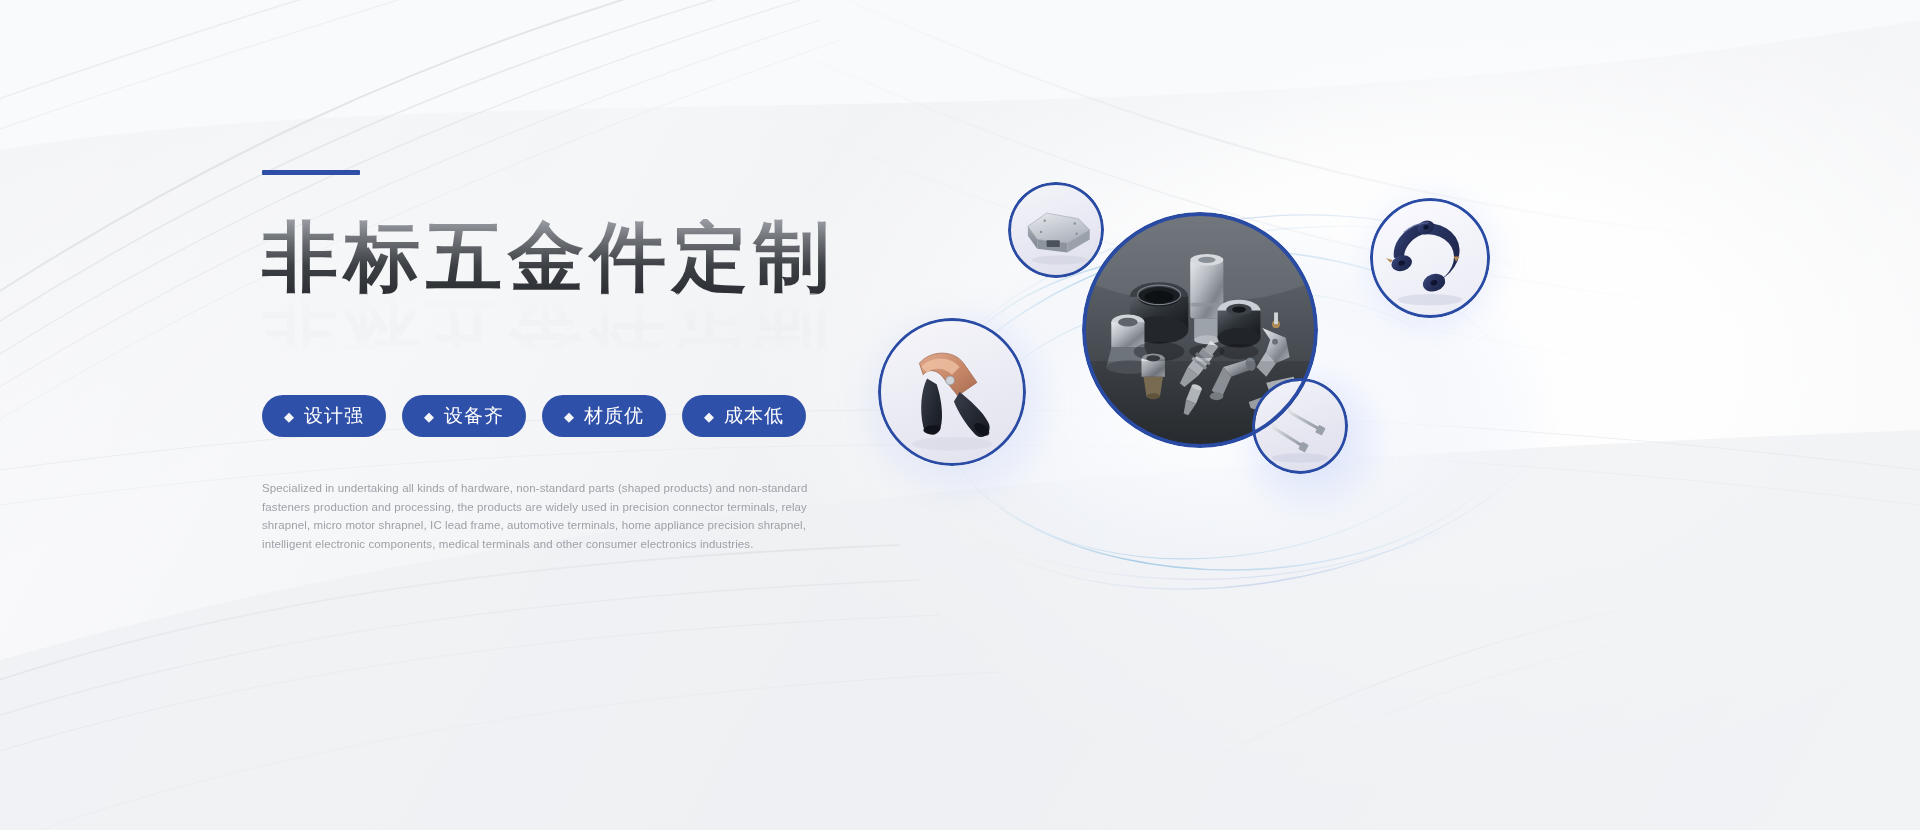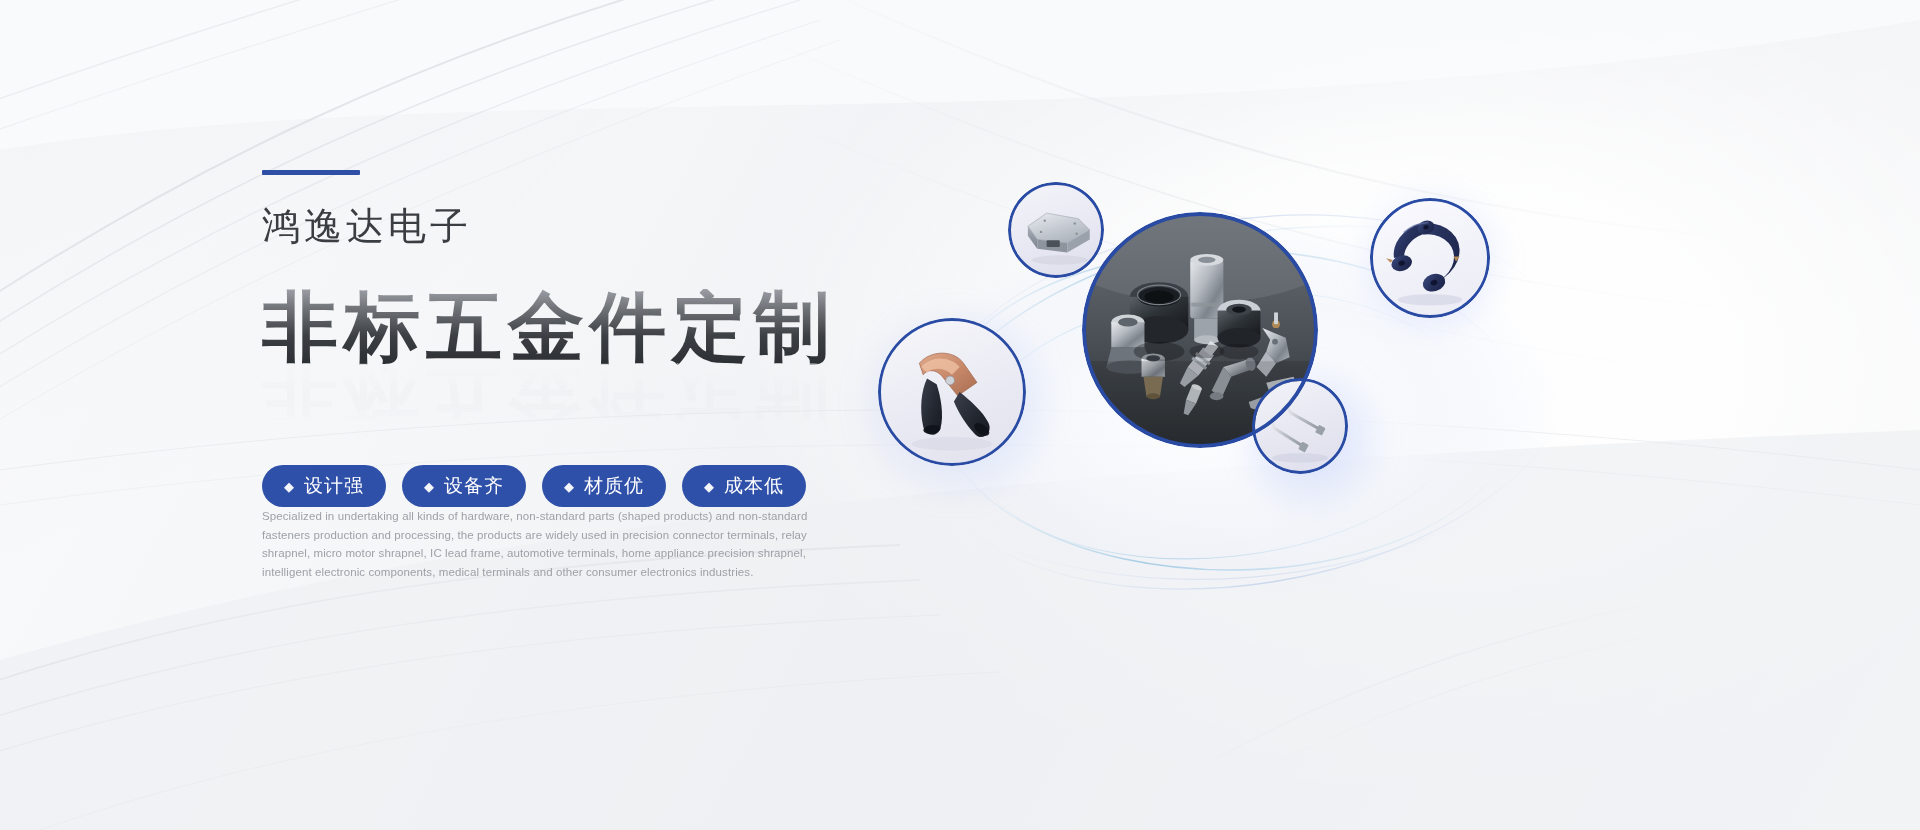--- a/index.html
+++ b/index.html
@@ -59,21 +59,21 @@
   .tag{
     display:flex; align-items:center; gap:9px;
     height:42px; padding:0 22px;
     background:#2f50a8; border-radius:21px;
     color:#ffffff; font-size:19px; letter-spacing:1px;
     white-space:nowrap;
   }
   .tag .dia{ font-size:13px; line-height:1; color:#fff; opacity:.95; }
 
   .desc{
-    width:560px;
+    margin-top:42px; width:560px;
     font-size:11.5px; line-height:1.62;
     color:#9da1a7; letter-spacing:.1px;
   }
 
   
   .visual{ position:absolute; left:900px; top:110px; width:1020px; height:620px; }
   .visual svg{ position:absolute; inset:0; }
 
   .bubble{ position:absolute; border-radius:50%; overflow:hidden; }
   .bubble .ring{
@@ -161,21 +161,20 @@
     <g stroke="#e2e5e9" fill="none" opacity=".6">
       <path d="M0,470 C520,400 1180,380 1920,470" stroke-width="1"></path>
       <path d="M0,505 C520,435 1180,415 1920,505" stroke-width="1" opacity=".7"></path>
     </g>
   </svg>
 
   <div class="left">
 
     <div class="accent-bar"></div>
 
-    <div class="brand">鸿逸达电子</div>
 
     <div class="headline-wrap">
       <div class="headline">非标五金件定制</div>
       <div class="headline-reflect">非标五金件定制</div>
     </div>
 
     <div class="tags">
       <div class="tag">
         <span class="dia">◆</span>
         <span>设计强</span>

